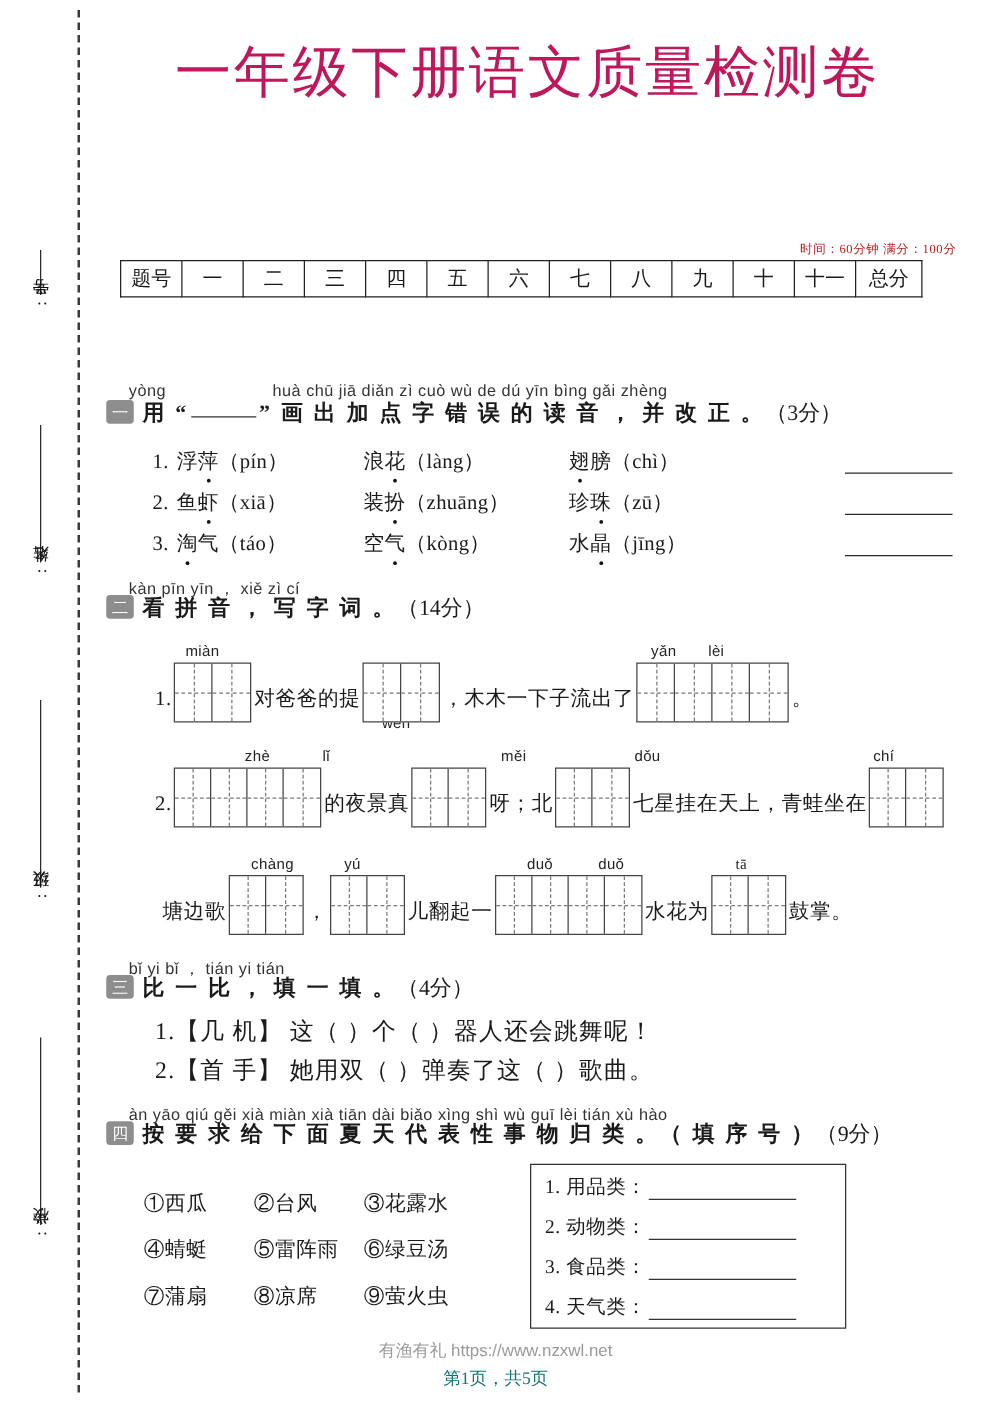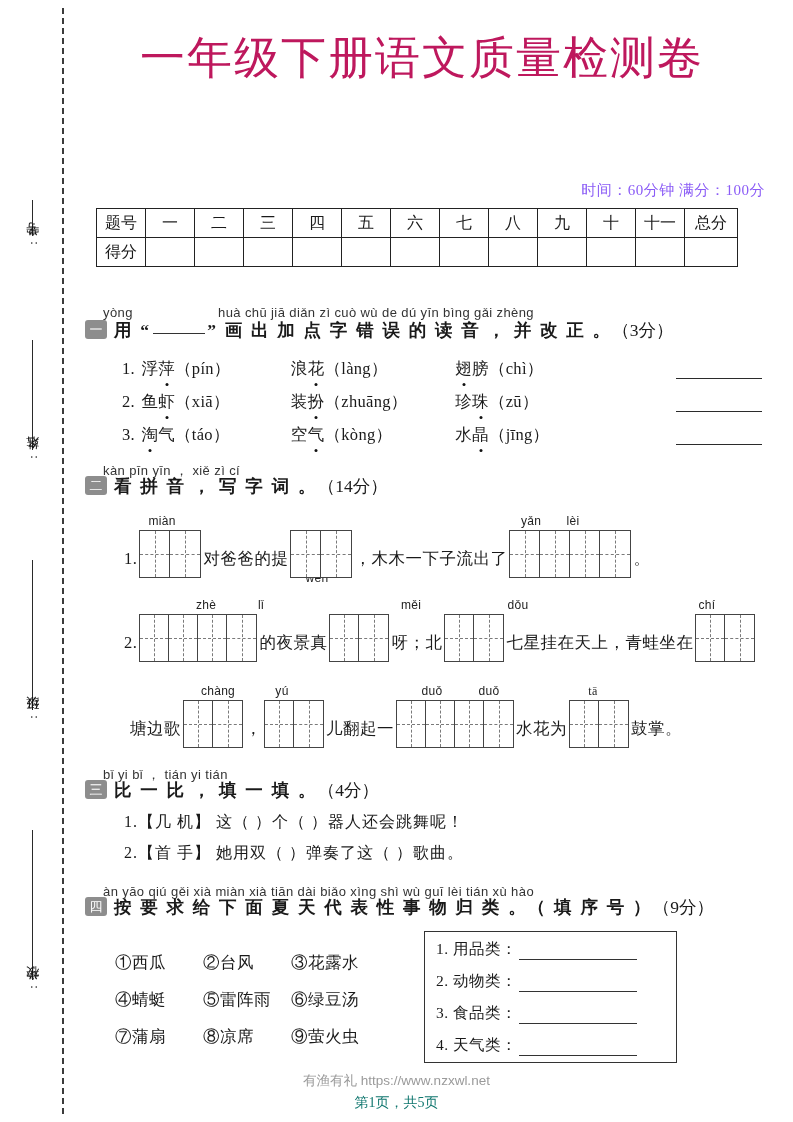--- a/index.html
+++ b/index.html
@@ -55,23 +55,23 @@
   }
   .subtitle{
     position:absolute;left:72px;top:112px;width:700px;
     text-align:center;
     font-size:29px;
     letter-spacing:1px;
     color:#000;
     white-space:nowrap;
   }
   .exam-meta{
-    position:absolute;right:28px;top:181px;
-    font-size:15px;
-    color:#8b5cf6;
+    position:absolute;right:28px;top:192px;
+    font-size:10px;
+    color:#b91c1c;
     white-space:nowrap;
     letter-spacing:.5px;
   }
 
   
   .score-table{
     position:absolute;left:96px;top:208px;
     border-collapse:collapse;
     table-layout:fixed;
   }
@@ -180,21 +180,21 @@
     font-family:"Liberation Sans","DejaVu Sans",sans-serif;
     color:#222;
     text-align:center;
     white-space:nowrap;
     letter-spacing:.3px;
   }
 
   
   .q3row{
     position:absolute;
-    font-size:16px;
+    font-size:19px;
     white-space:nowrap;
     letter-spacing:1px;
   }
 
   
   .q4item{
     position:absolute;
     font-size:16.5px;
     white-space:nowrap;
     letter-spacing:.5px;
@@ -279,35 +279,20 @@
       <td class="num-cell">四</td>
       <td class="num-cell">五</td>
       <td class="num-cell">六</td>
       <td class="num-cell">七</td>
       <td class="num-cell">八</td>
       <td class="num-cell">九</td>
       <td class="num-cell">十</td>
       <td class="num-cell">十一</td>
       <td class="last-cell">总分</td>
     </tr>
-    <tr>
-      <td class="head-cell">得分</td>
-      <td class="num-cell"></td>
-      <td class="num-cell"></td>
-      <td class="num-cell"></td>
-      <td class="num-cell"></td>
-      <td class="num-cell"></td>
-      <td class="num-cell"></td>
-      <td class="num-cell"></td>
-      <td class="num-cell"></td>
-      <td class="num-cell"></td>
-      <td class="num-cell"></td>
-      <td class="num-cell"></td>
-      <td class="last-cell"></td>
-    </tr>
   </tbody>
     </table>
 
   <div class="qpinyin" style="left:103px;top:305px;">yòng</div>
   <div class="qpinyin" style="left:218px;top:305px;">huà chū jiā diǎn zì cuò wù de dú yīn    bìng gǎi zhèng</div>
   <div class="qhead" style="left:85px;top:320px;">
     <div class="qbadge">一</div>
     <div class="qtext"><span>用 “</span><span style="display:inline-block;width:52px;border-bottom:1.6px solid #333;margin:0 2px;vertical-align:2px;"></span><span>” 画 出 加 点 字 错 误 的 读 音 ， 并 改 正 。</span><span class="plain">（3分）</span></div>
   </div>
 

